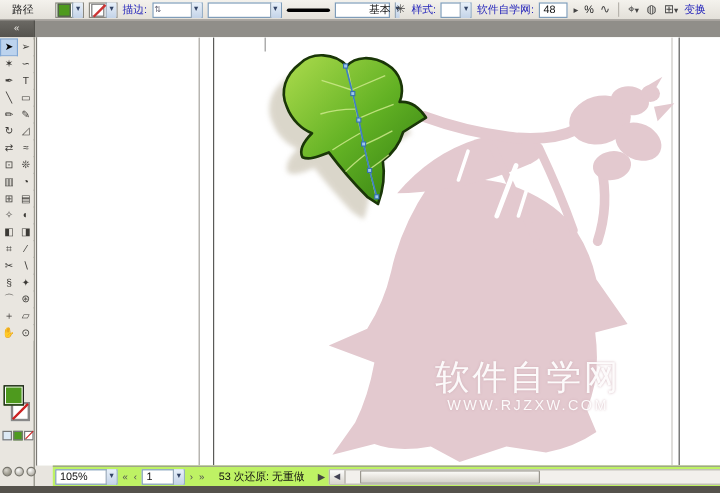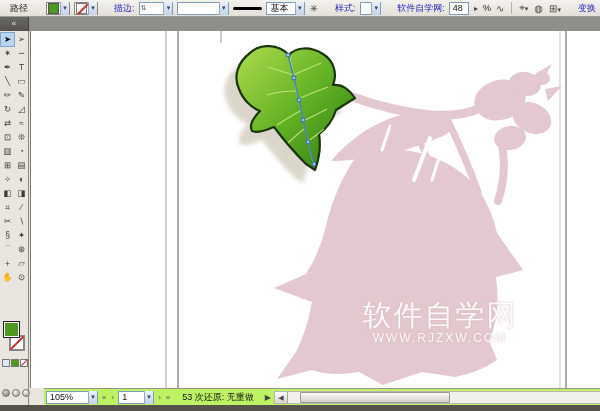--- a/index.html
+++ b/index.html
@@ -5,21 +5,21 @@
   * { margin:0; padding:0; box-sizing:border-box; }
   html,body { width:600px; height:411px; overflow:hidden; }
   body { font-family:"Liberation Sans", sans-serif; background:#E8E5DF; position:relative; }
   .app { position:absolute; inset:0; }
 
   
   .controlbar { position:absolute; left:0; top:0; width:600px; height:17px;
     background:linear-gradient(#F4F2ED,#E3E0D9); border-bottom:1px solid #9C9A94;
     display:flex; align-items:center; gap:4px; padding:0 4px; font-size:9px; color:#222; white-space:nowrap; }
   .cb-label { color:#1a1a1a; }
-  .cb-blue { color:#2525BB;margin-left:12px; }
+  .cb-blue { color:#2525BB; }
   .swcombo { display:flex; align-items:center; border:1px solid #8a887f; background:#fff; height:13px; }
   .swcombo .sw { width:11px; height:11px; margin:0 1px; position:relative; }
   .sw-fill { background:#4E9A1E; border:1px solid #555; }
   .sw-none { background:#fff; border:1px solid #777; }
   .sw-none:after { content:""; position:absolute; left:-1px; top:4px; width:14px; height:0;
     border-top:2px solid #C33; transform:rotate(-45deg); }
   .dd { width:9px; height:13px; background:linear-gradient(#E9F1FA,#C3D3E8); border-left:1px solid #9ab;
     font-size:7px; color:#346; text-align:center; line-height:12px; }
   .combo { display:flex; align-items:center; border:1px solid #7F9DB9; background:#fff; height:13px; font-size:9px; }
   .combo .val { padding:0 3px; color:#111; }
@@ -109,21 +109,21 @@
       <span class="spin">⇅</span>
       <span class="val" style="flex:1;"></span>
       <span class="dd">▾</span>
     </span>
     <span class="combo" style="width:62px;">
       <span class="val" style="flex:1;"></span>
       <span class="dd">▾</span>
     </span>
     <span class="brushline"></span>
     <span class="combo" style="width:46px;">
-      <span class="val" style="flex:1;">基本</span>
+      <span class="val" style="flex:1;margin-left:25px;">基本</span>
       <span class="dd">▾</span>
     </span>
     <span class="cbicon">✳</span>
     <span class="cb-blue">样式:</span>
     <span class="combo" style="width:26px;">
       <span class="val" style="flex:1;"></span>
       <span class="dd">▾</span>
     </span>
     <span class="cb-blue">软件自学网:</span>
     <span class="combo" style="width:24px;">

